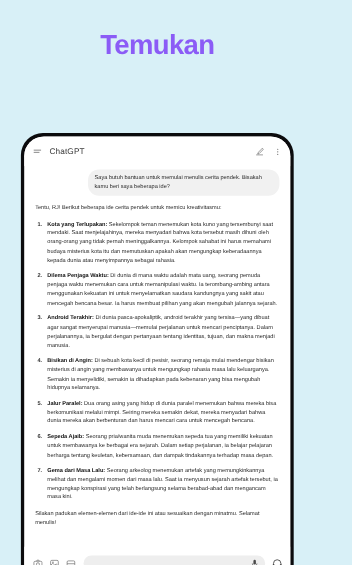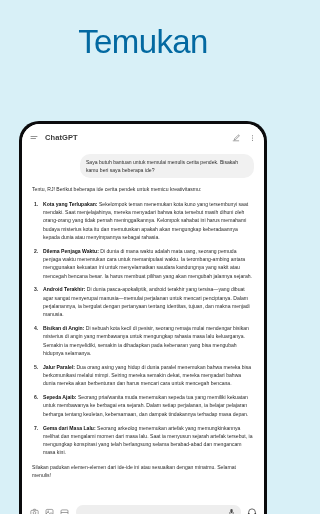--- a/index.html
+++ b/index.html
@@ -29,25 +29,25 @@
     left: 0;
     top: 26px;
     width: 286px;
     text-align: center;
     padding: 0 10px;
     box-sizing: border-box;
   }
   .hero-line {
     display: block;
     font-family: "Liberation Sans", sans-serif;
-    font-size: 33px;
+    font-size: 25px;
     line-height: 31px;
     letter-spacing: -0.6px;
-    color: #0369a1;
-    font-weight: 400;
+    color: #8b5cf6;
+    font-weight: 700;
   }
 
   
   .phone {
     position: absolute;
     left: 19px;
     top: 121px;
     width: 248px;
     height: 420px;
     background: #0b0b0d;
@@ -75,21 +75,21 @@
     background: #ffffff;
   }
   .appbar-left {
     display: flex;
     align-items: center;
     gap: 7px;
   }
   .appbar-title {
     font-size: 7.5px;
     color: #3a3a3a;
-    font-weight: 700;
+    font-weight: 400;
     letter-spacing: 0.1px;
   }
   .appbar-right {
     margin-left: auto;
     display: flex;
     align-items: center;
     gap: 9px;
   }
   .icon {
     display: inline-flex;

